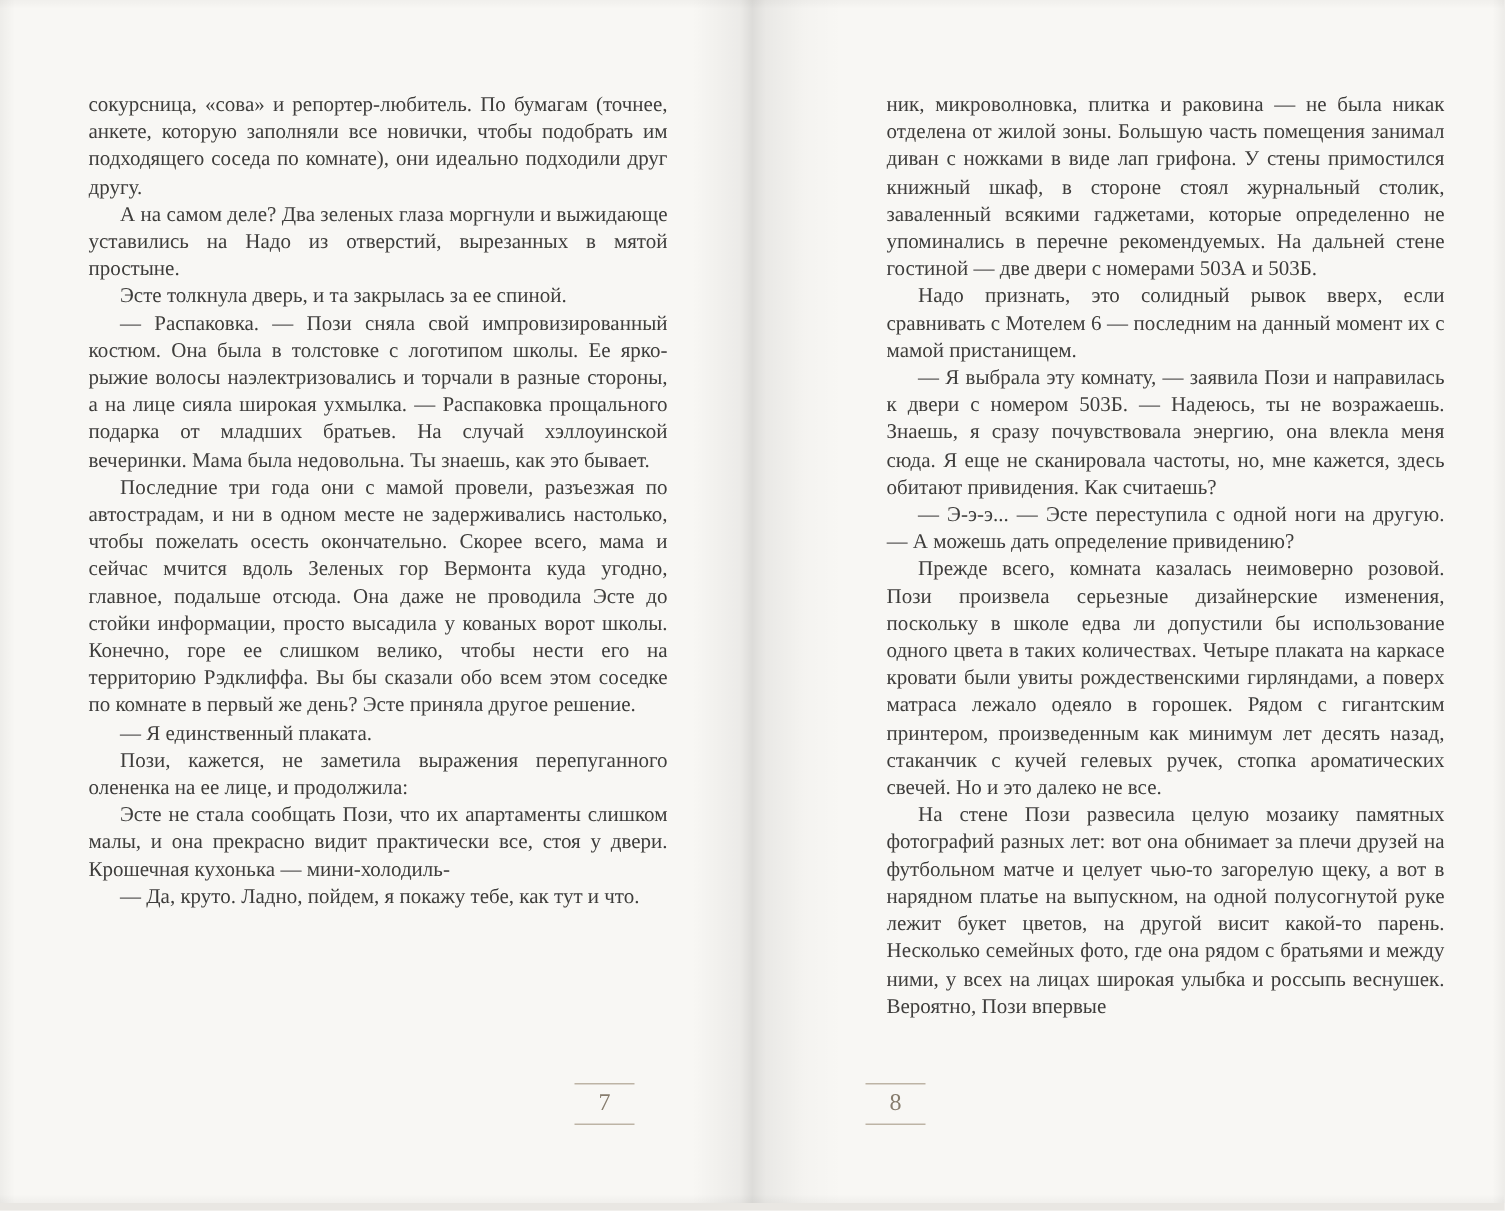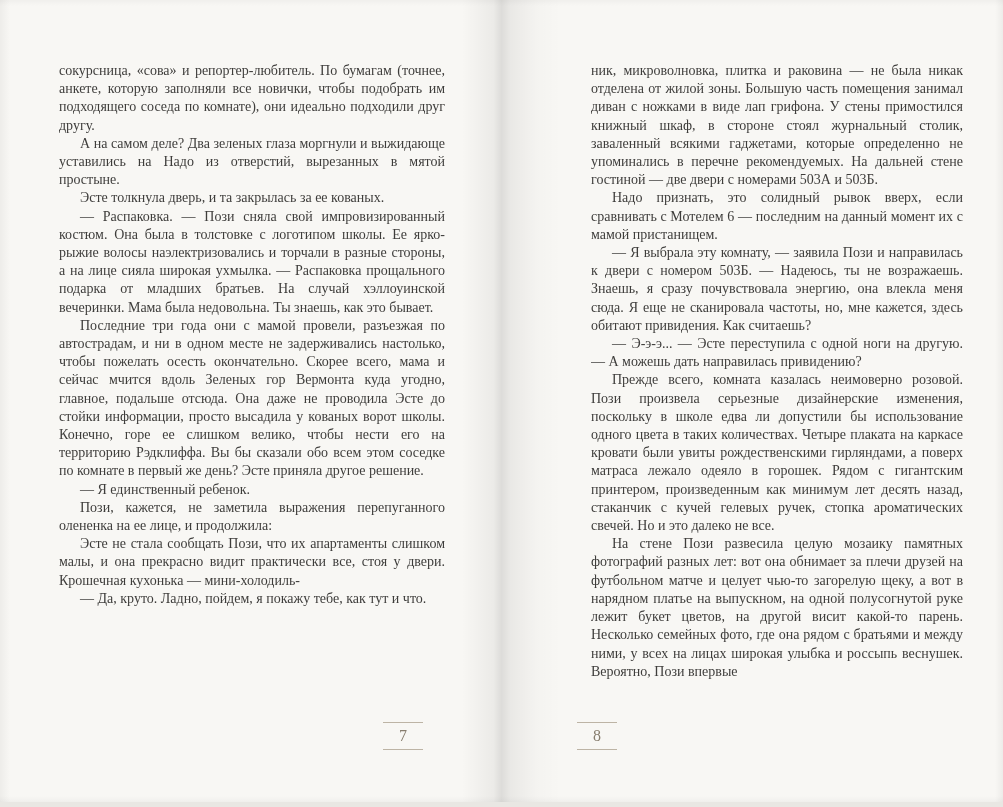--- a/index.html
+++ b/index.html
@@ -88,41 +88,41 @@
 </head>
 <body>
 
 <div class="book">
   <div class="spine-shadow"></div>
 
   <div class="page page-left">
     <div class="text-col">
       <p class="no-indent">сокурсница, «сова» и репортер-любитель. По бумагам (точнее, анкете, которую заполняли все новички, чтобы подобрать им подходящего соседа по комнате), они идеально подходили друг другу.</p>
       <p>А на самом деле? Два зеленых глаза моргнули и выжидающе уставились на Надо из отверстий, вырезанных в мятой простыне.</p>
-      <p>Эсте толкнула дверь, и та закрылась за ее кованых.</p>
+      <p>Эсте толкнула дверь, и та закрылась за ее спиной.</p>
       <p>— Распаковка. — Пози сняла свой импровизированный костюм. Она была в толстовке с логотипом школы. Ее ярко-рыжие волосы наэлектризовались и торчали в разные стороны, а на лице сияла широкая ухмылка. — Распаковка прощального подарка от младших братьев. На случай хэллоуинской вечеринки. Мама была недовольна. Ты знаешь, как это бывает.</p>
       <p>Последние три года они с мамой провели, разъезжая по автострадам, и ни в одном месте не задерживались настолько, чтобы пожелать осесть окончательно. Скорее всего, мама и сейчас мчится вдоль Зеленых гор Вермонта куда угодно, главное, подальше отсюда. Она даже не проводила Эсте до стойки информации, просто высадила у кованых ворот школы. Конечно, горе ее слишком велико, чтобы нести его на территорию Рэдклиффа. Вы бы сказали обо всем этом соседке по комнате в первый же день? Эсте приняла другое решение.</p>
-      <p>— Я единственный ребенок.</p>
+      <p>— Я единственный плаката.</p>
       <p>Пози, кажется, не заметила выражения перепуганного олененка на ее лице, и продолжила:</p>
       <p>Эсте не стала сообщать Пози, что их апартаменты слишком малы, и она прекрасно видит практически все, стоя у двери. Крошечная кухонька — мини-холодиль-</p>
       <p>— Да, круто. Ладно, пойдем, я покажу тебе, как тут и что.</p>
     </div>
     <div class="folio">
       <span class="rule"></span>
       <span class="num">7</span>
       <span class="rule"></span>
     </div>
   </div>
 
   <div class="page page-right">
     <div class="text-col">
       <p class="no-indent">ник, микроволновка, плитка и раковина — не была никак отделена от жилой зоны. Большую часть помещения занимал диван с ножками в виде лап грифона. У стены примостился книжный шкаф, в стороне стоял журнальный столик, заваленный всякими гаджетами, которые определенно не упоминались в перечне рекомендуемых. На дальней стене гостиной — две двери с номерами 503А и 503Б.</p>
       <p>Надо признать, это солидный рывок вверх, если сравнивать с Мотелем 6 — последним на данный момент их с мамой пристанищем.</p>
       <p>— Я выбрала эту комнату, — заявила Пози и направилась к двери с номером 503Б. — Надеюсь, ты не возражаешь. Знаешь, я сразу почувствовала энергию, она влекла меня сюда. Я еще не сканировала частоты, но, мне кажется, здесь обитают привидения. Как считаешь?</p>
-      <p>— Э-э-э... — Эсте переступила с одной ноги на другую. — А можешь дать направилась привидению?</p>
+      <p>— Э-э-э... — Эсте переступила с одной ноги на другую. — А можешь дать определение привидению?</p>
       <p>Прежде всего, комната казалась неимоверно розовой. Пози произвела серьезные дизайнерские изменения, поскольку в школе едва ли допустили бы использование одного цвета в таких количествах. Четыре плаката на каркасе кровати были увиты рождественскими гирляндами, а поверх матраса лежало одеяло в горошек. Рядом с гигантским принтером, произведенным как минимум лет десять назад, стаканчик с кучей гелевых ручек, стопка ароматических свечей. Но и это далеко не все.</p>
       <p>На стене Пози развесила целую мозаику памятных фотографий разных лет: вот она обнимает за плечи друзей на футбольном матче и целует чью-то загорелую щеку, а вот в нарядном платье на выпускном, на одной полусогнутой руке лежит букет цветов, на другой висит какой-то парень. Несколько семейных фото, где она рядом с братьями и между ними, у всех на лицах широкая улыбка и россыпь веснушек. Вероятно, Пози впервые</p>
     </div>
     <div class="folio">
       <span class="rule"></span>
       <span class="num">8</span>
       <span class="rule"></span>
     </div>
   </div>
 </div>

